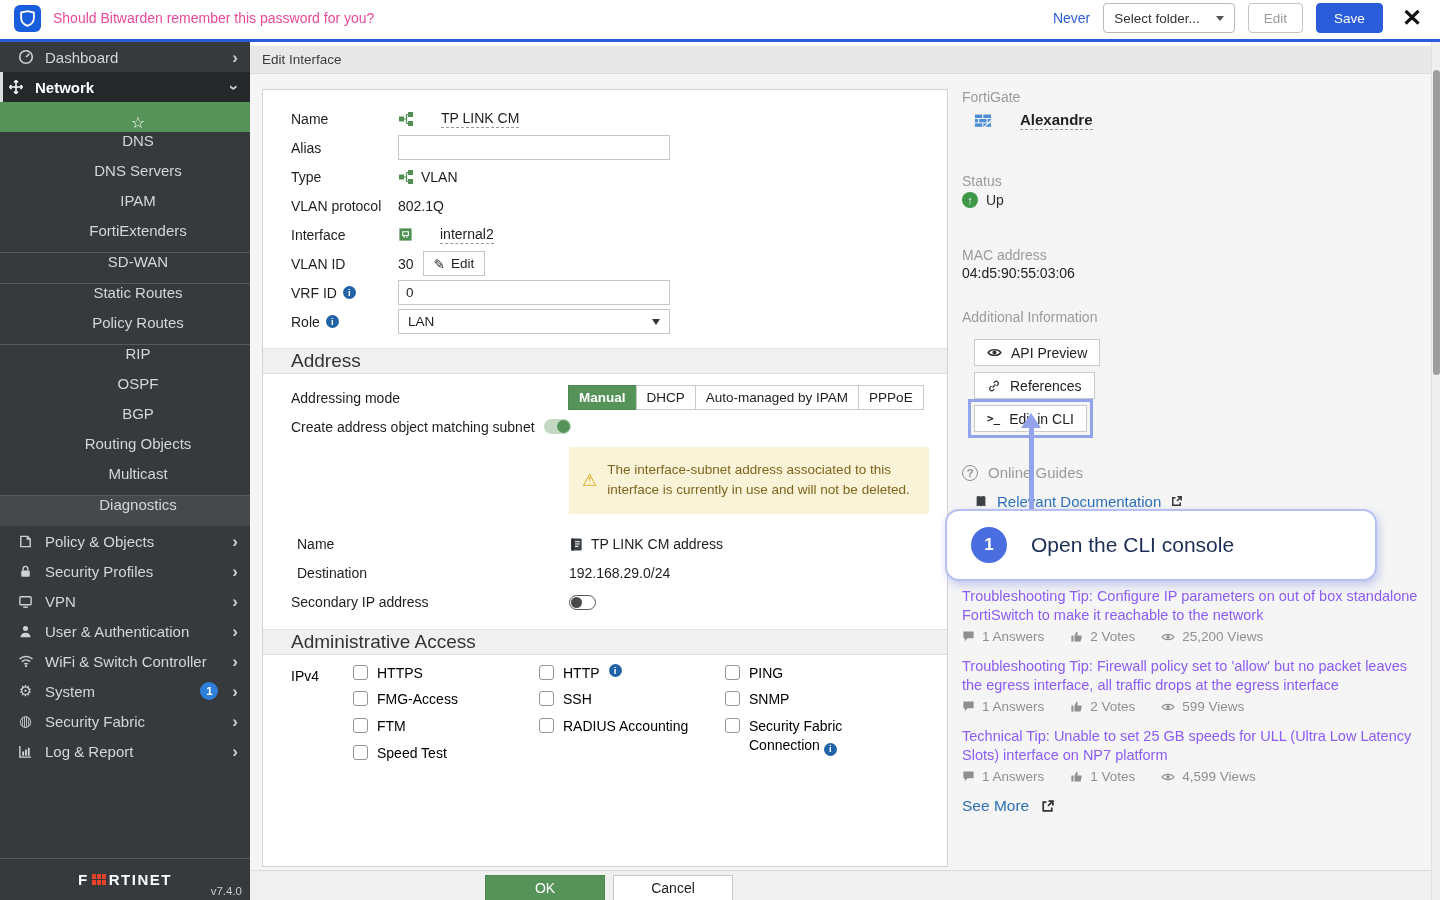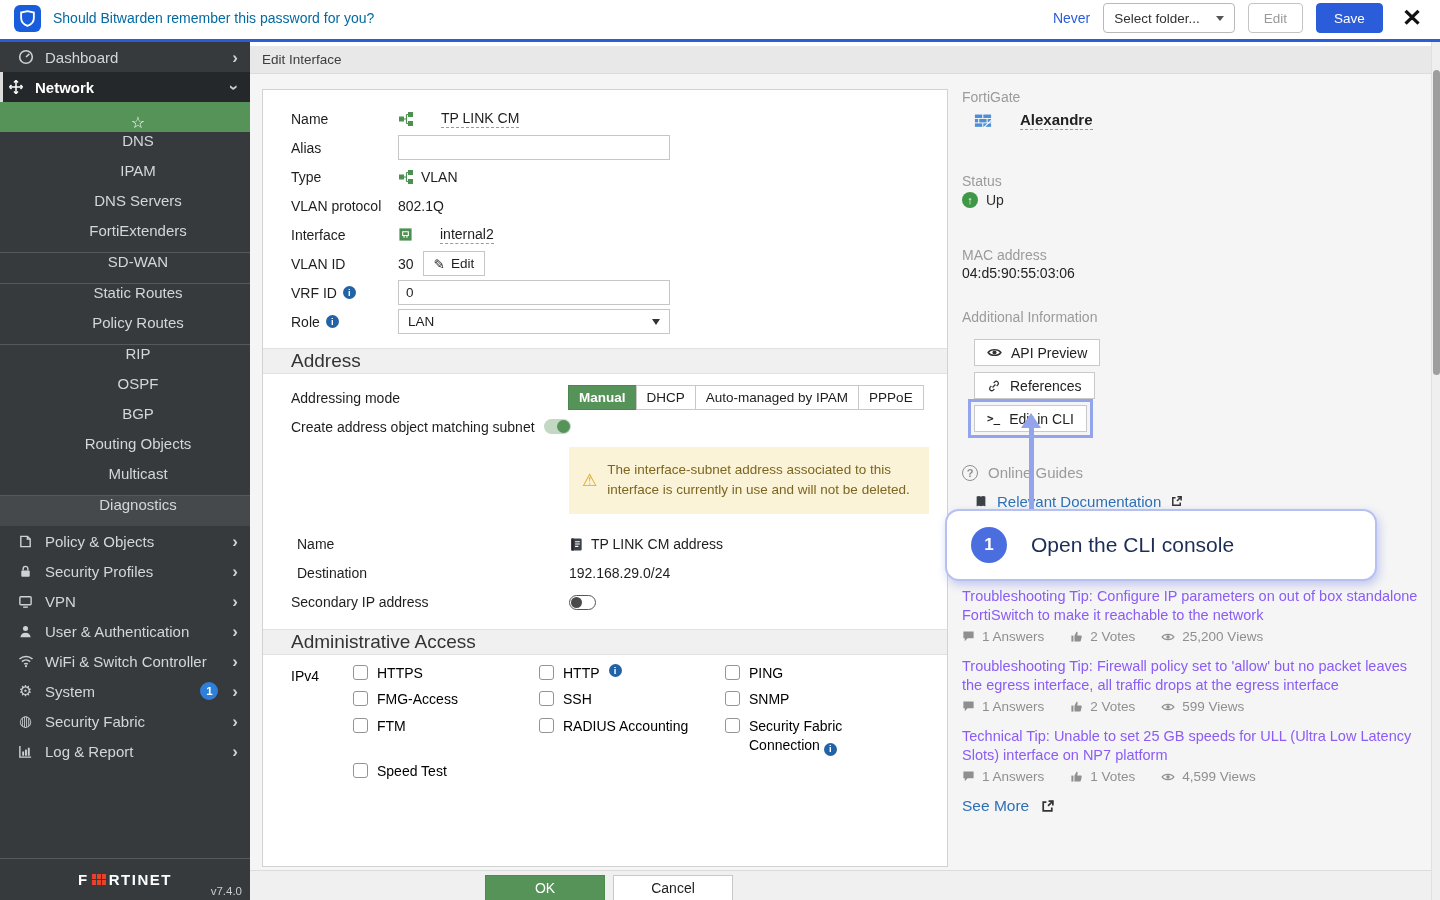--- a/index.html
+++ b/index.html
@@ -2,21 +2,21 @@
 <html><head>
 <meta charset="utf-8">
 <style>
   * { box-sizing: border-box; margin: 0; padding: 0; }
   html,body { width:1440px; height:900px; overflow:hidden; font-family:"Liberation Sans",sans-serif; background:#fff; position:relative; }
 
   
   .bw-bar{position:absolute;top:0;left:0;width:1440px;height:42px;background:#fff;border-bottom:3px solid #2b5cd9;display:flex;align-items:center;padding:0 18px 3px 14px;z-index:60;}
   .bw-left{display:flex;align-items:center;gap:12px;flex:1;}
   .bw-shield{width:27px;height:27px;background:#175ddc;border-radius:6px;display:flex;align-items:center;justify-content:center;}
-  .bw-msg{font-size:14px;color:#0369a1;}
+  .bw-msg{font-size:14px;color:#ec4899;}
   .bw-right{display:flex;align-items:center;gap:13px;}
   .bw-never{color:#2b5cd9;font-size:14px;cursor:pointer;}
   .bw-select{height:30px;border:1px solid #b9b9b9;border-radius:4px;background:#fff;font-size:13.5px;color:#333;padding:0 10px;display:flex;align-items:center;gap:16px;}
   .bw-btn{height:30px;padding:0 15px;border:1px solid #c4c4c4;border-radius:4px;background:#fff;color:#9a9a9a;font-size:13.5px;display:flex;align-items:center;}
   .bw-save{height:30px;padding:0 17px;border-radius:4px;background:#2b5cd9;color:#fff;font-size:13.5px;display:flex;align-items:center;border:1px solid #2b5cd9;}
   .bw-close{font-size:24px;font-weight:700;color:#111;margin-left:6px;line-height:1;}
   .caret-down{width:0;height:0;border-left:4px solid transparent;border-right:4px solid transparent;border-top:5px solid #555;}
 
   
   .sidebar{position:absolute;top:42px;left:0;width:250px;height:858px;background:#363a3d;color:#d4d6d7;font-size:15px;}
@@ -152,24 +152,24 @@
     <span class="chev down">›</span>
   </div>
   <div class="nav-item sub active">
     <span class="lbl">Interfaces</span>
     <span class="star">☆</span>
   </div>
   <div class="nav-item sub">
       <span class="lbl">DNS</span>
     </div>
   <div class="nav-item sub">
+      <span class="lbl">DNS Servers</span>
+    </div>
+  <div class="nav-item sub">
       <span class="lbl">IPAM</span>
-    </div>
-  <div class="nav-item sub">
-      <span class="lbl">DNS Servers</span>
     </div>
   <div class="nav-item sub">
       <span class="lbl">FortiExtenders</span>
     </div>
   <div class="nav-sep"></div>
   <div class="nav-item sub">
       <span class="lbl">SD-WAN</span>
     </div>
   <div class="nav-sep"></div>
   <div class="nav-item sub">
@@ -427,21 +427,21 @@
             <span class="chklbl">HTTPS</span>
           </div>
         <div class="chk">
             <span class="cb"></span>
             <span class="chklbl">FMG-Access</span>
           </div>
         <div class="chk">
             <span class="cb"></span>
             <span class="chklbl">FTM</span>
           </div>
-        <div class="chk" style="margin-top:18px">
+        <div class="chk" style="">
             <span class="cb"></span>
             <span class="chklbl">Speed Test</span>
           </div>
       </div>
       <div class="acol">
         <div class="chk">
             <span class="cb"></span>
             <span class="chklbl">HTTP</span>
             <span class="info">i</span>
           </div>

